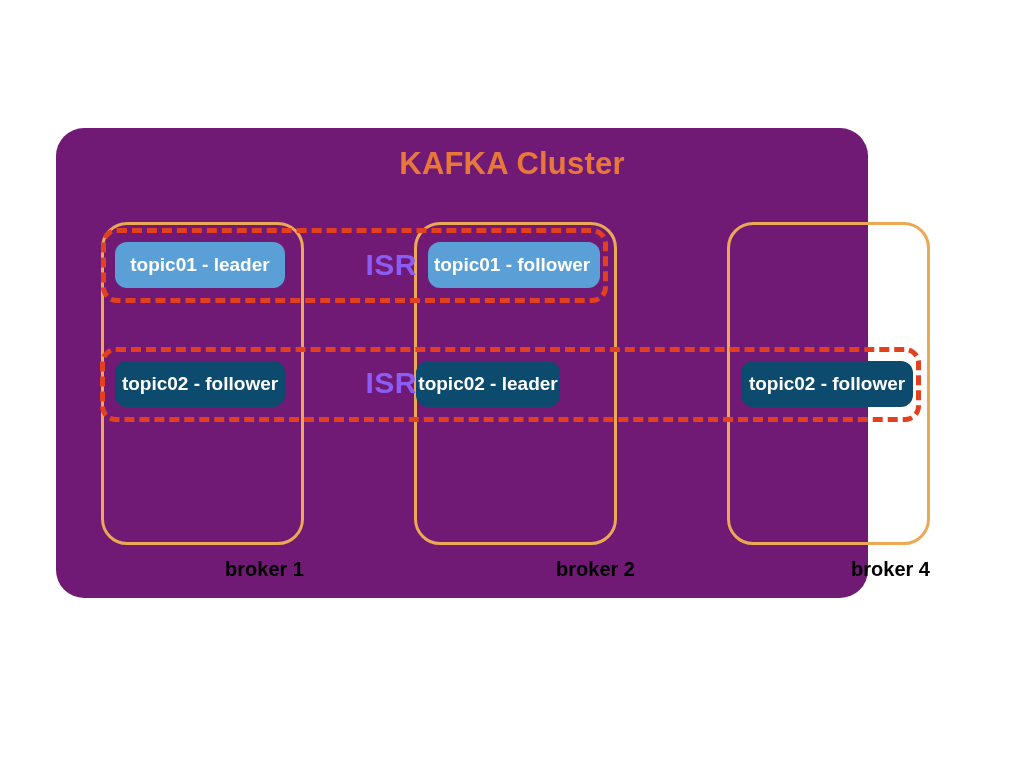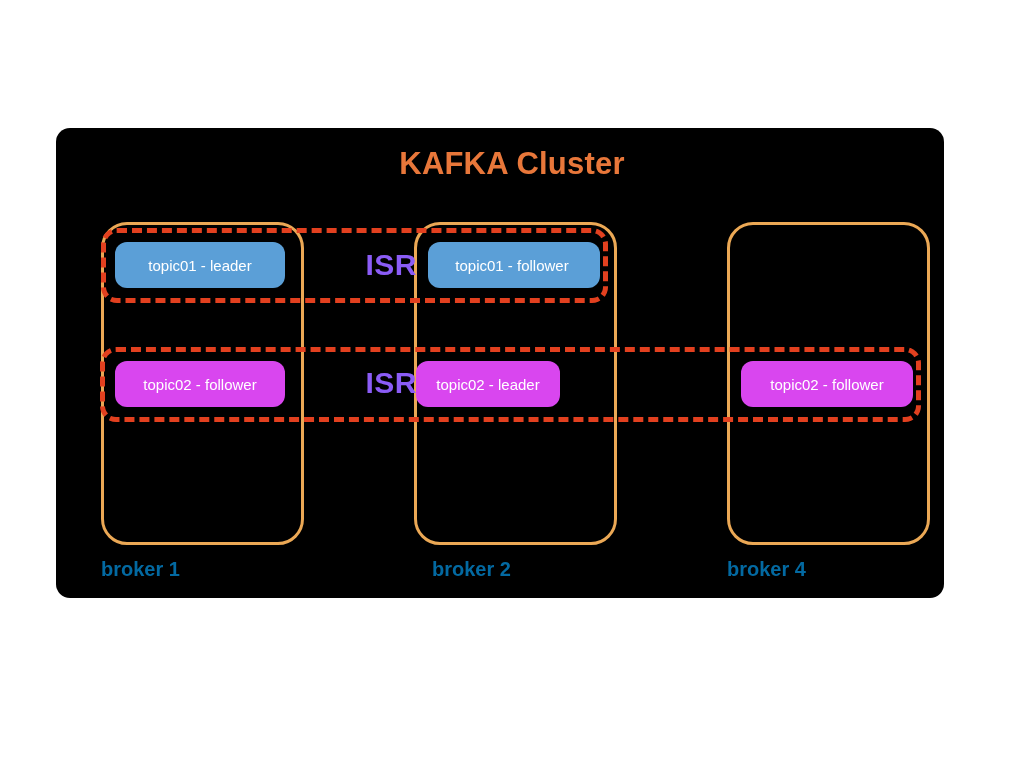--- a/index.html
+++ b/index.html
@@ -13,24 +13,24 @@
     font-family: "Liberation Sans", sans-serif;
     position: relative;
     overflow: hidden;
   }
 
   
   #cluster-panel {
     position: absolute;
     left: 56px;
     top: 128px;
-    width: 888px;
+    width: 812px;
     height: 470px;
-    background: #000000;
-    border-radius: 14px;
+    background: #701a75;
+    border-radius: 28px;
   }
 
   #cluster-title {
     position: absolute;
     left: 0;
     top: 18px;
     width: 912px;
     text-align: center;
     font-size: 31px;
     font-weight: bold;
@@ -50,24 +50,24 @@
     background: transparent;
   }
   #broker-box-1 { left: 101px; }
   #broker-box-2 { left: 414px; }
   #broker-box-3 { left: 727px; }
 
   .broker-label {
     position: absolute;
     top: 558px;
     width: 203px;
-    text-align: left;
+    text-align: right;
     font-size: 20px;
     font-weight: bold;
-    color: #0369a1;
+    color: #000000;
   }
   #broker-label-1 { left: 101px; }
   #broker-label-2 { left: 432px; }
   #broker-label-3 { left: 727px; }
 
   
   .isr-rect {
     position: absolute;
     border: 5px dashed #e2401f;
     border-radius: 16px;
@@ -102,28 +102,28 @@
 
   
   .replica-pill {
     position: absolute;
     height: 46px;
     border-radius: 12px;
     display: flex;
     align-items: center;
     justify-content: center;
     color: #ffffff;
-    font-size: 15px;
-    font-weight: normal;
+    font-size: 19px;
+    font-weight: bold;
     box-sizing: border-box;
     padding: 0 12px;
     white-space: nowrap;
   }
   .replica-blue    { background: #5b9fd7; }
-  .replica-crimson { background: #d946ef; }
+  .replica-crimson { background: #0c4a6e; }
 
   #replica-b1-t01 { left: 115px; top: 242px; width: 170px; }
   #replica-b2-t01 { left: 428px; top: 242px; width: 172px; padding-left: 8px; }
   #replica-b1-t02 { left: 115px; top: 361px; width: 170px; }
   #replica-b2-t02 { left: 416px; top: 361px; width: 144px; }
   #replica-b3-t02 { left: 741px; top: 361px; width: 172px; }
 </style>
 </head>
 <body>
 

